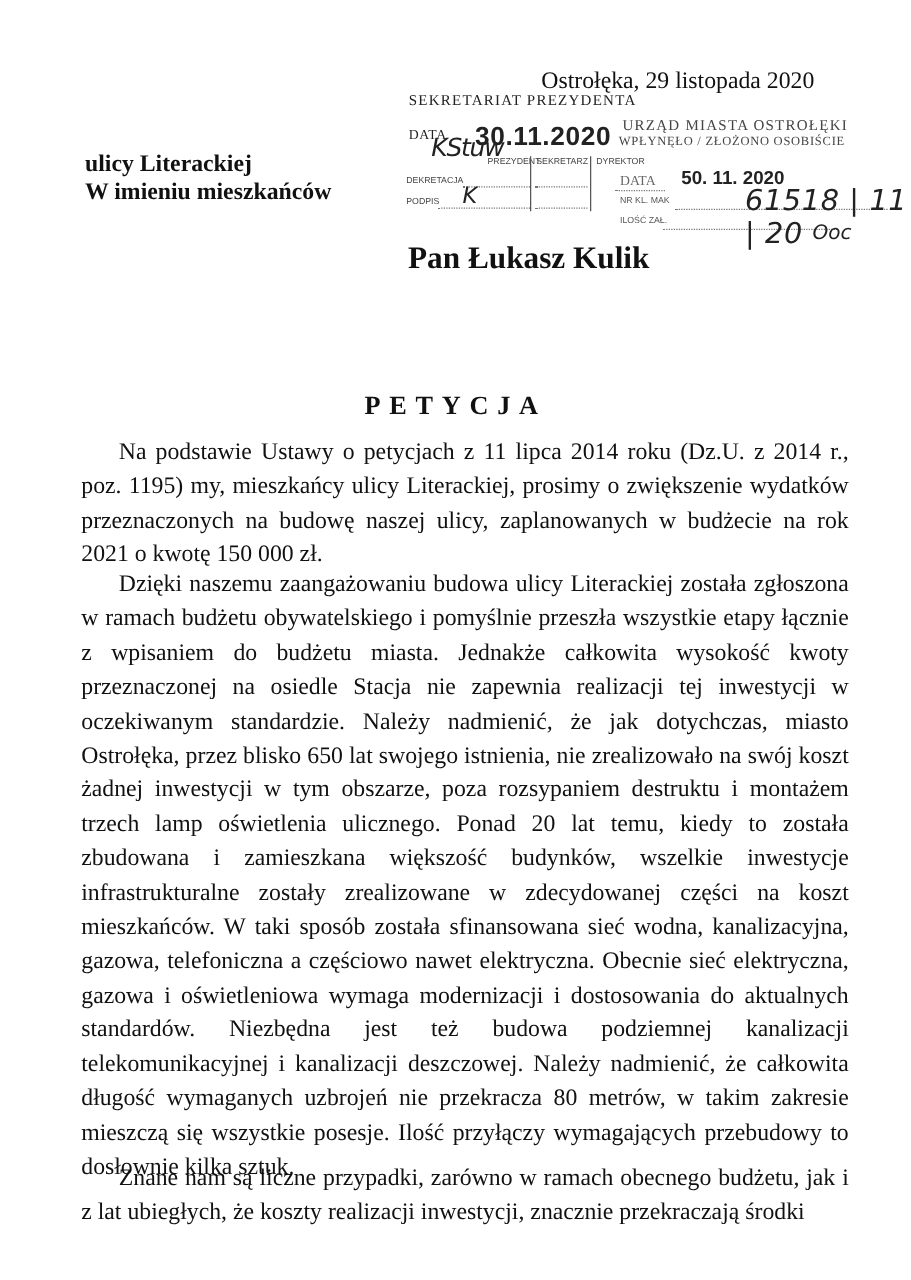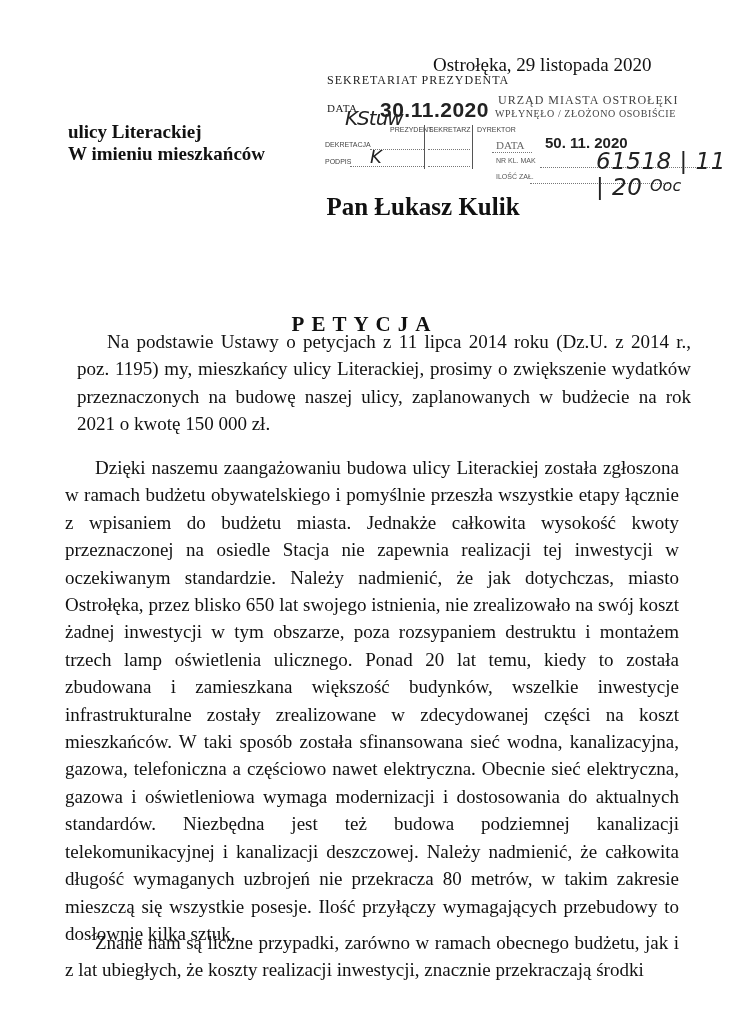--- a/index.html
+++ b/index.html
@@ -34,21 +34,21 @@
   .lbl-ilosc { left: 496px; top: 173px; font-size: 7px; color: #555; }
   .hand-nr { left: 596px; top: 148px; font-size: 23px; letter-spacing: 0.5px; }
   .hand-ooc { left: 650px; top: 176px; font-size: 16px; font-style: italic; }
   .sender { left: 68px; top: 121px; font-size: 19px; font-weight: bold; line-height: 22px; }
   .addressee { left: 0; width: 729px; top: 194px; text-align: center; padding-left: 117px; box-sizing: border-box;
     font-size: 25px; font-weight: bold; line-height: 25px; }
   .addressee div { text-align: center; }
   .title { left: 0; width: 729px; top: 300px; text-align: center; font-size: 21px; font-weight: bold; letter-spacing: 7px; margin-top: 12px; }
   .body-text { left: 65px; width: 614px; font-size: 19px; line-height: 27.4px; text-align: justify; }
   .body-text p { margin: 0; text-indent: 30px; }
-  .p1 { top: 328px; margin-left: 12px; }
+  .p1 { top: 348px; }
   .p2 { top: 454px; }
   .p3 { top: 929px; }
 </style>
 </head>
 <body>
 
 <div class="abs place-date">Ostrołęka, 29 listopada 2020</div>
 
 <div>
   <div class="abs stamp stamp-sek">SEKRETARIAT PREZYDENTA</div>

